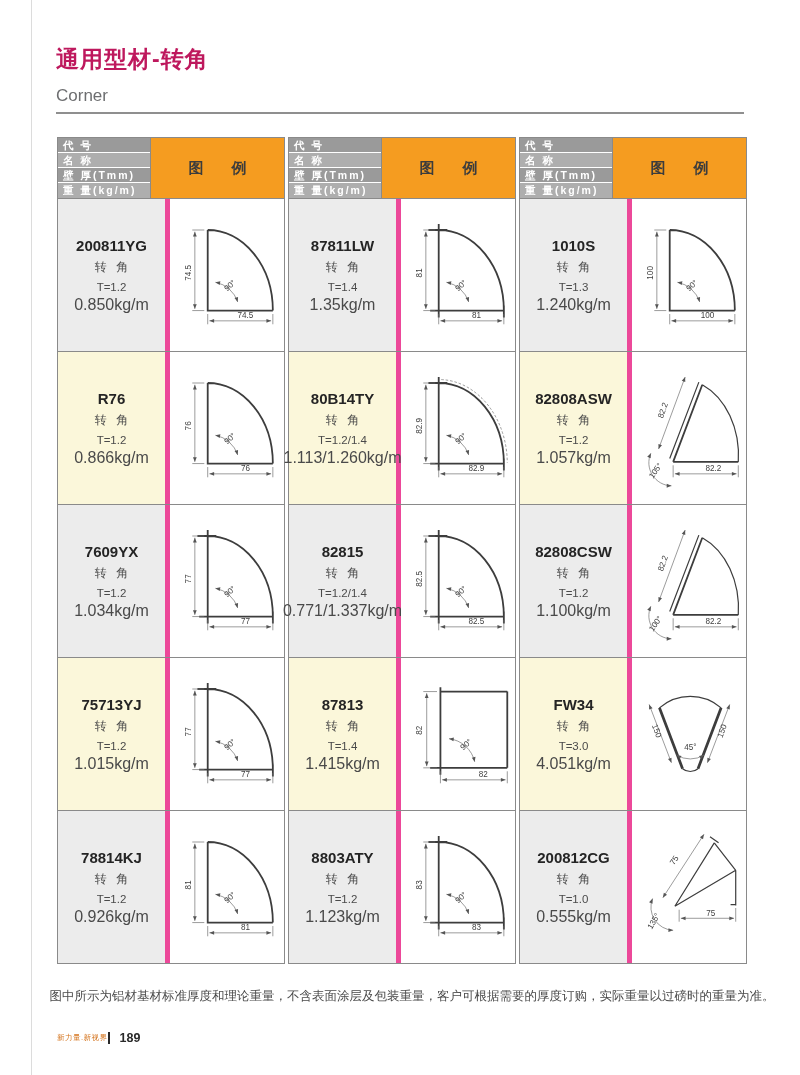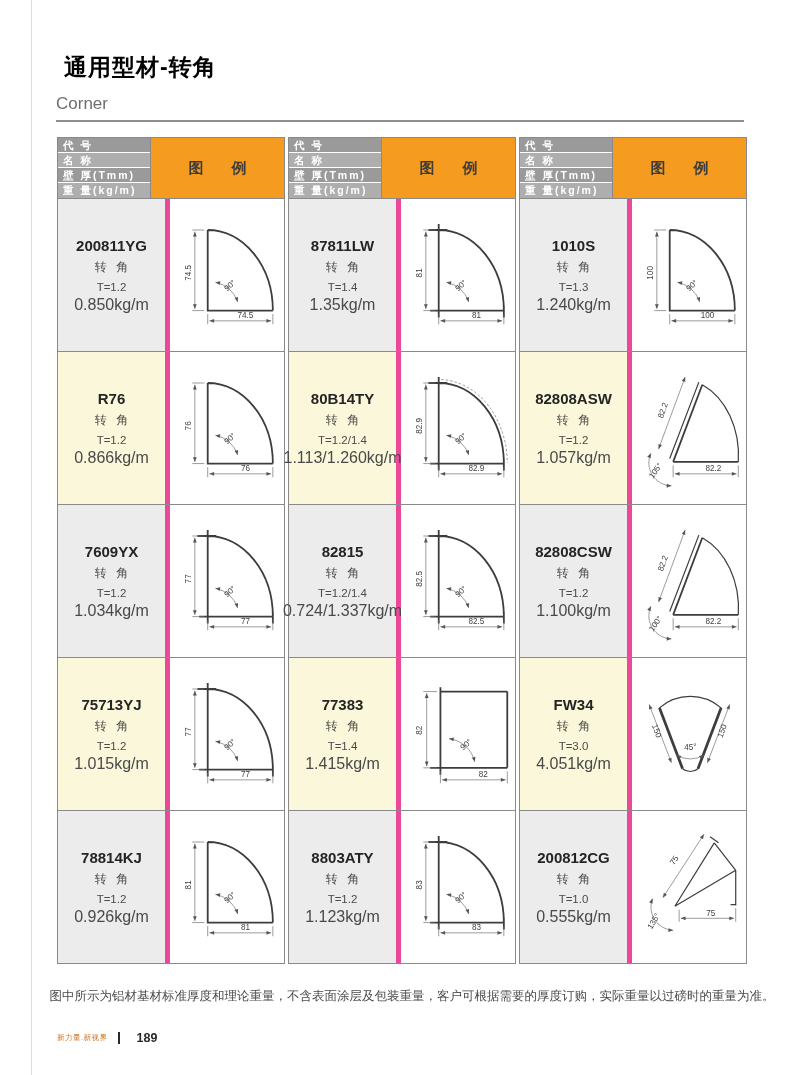--- a/index.html
+++ b/index.html
@@ -1,20 +1,20 @@
 <!DOCTYPE html>
 <html><head>
 <meta charset="utf-8">
 <style>
   html,body{margin:0;padding:0;background:#fff;}
   .page{position:relative;width:800px;height:1075px;background:#ffffff;overflow:hidden;
         font-family:"Liberation Sans","DejaVu Sans",sans-serif;}
   .margin-line{position:absolute;left:31px;top:0;width:1px;height:100%;background:#dcdcdc;}
   header{position:absolute;left:56px;top:44px;width:688px;}
-  h1{margin:8px;font-size:23px;color:#000000;font-weight:bold;letter-spacing:1px;}
+  h1{margin:0;font-size:23px;color:#be185d;font-weight:bold;letter-spacing:1px;}
   .subtitle{font-size:17px;color:#6d6e70;margin-top:11px;}
   .rule{height:2px;background:#8f8f8f;margin-top:6px;}
 
   #catalog{position:absolute;left:57px;top:137px;display:flex;gap:3px;}
   .colgroup{width:228px;box-sizing:border-box;border:1px solid #8a8a8a;background:#fef9c3;}
   .hdr{display:flex;height:60px;}
   .hdr-left{width:93px;box-sizing:border-box;border-right:1px solid #8a8a8a;display:flex;flex-direction:column;}
   .hl{height:15px;box-sizing:border-box;line-height:14px;color:#fff;font-weight:bold;font-size:10.5px;
       padding-left:5px;letter-spacing:2px;border-bottom:1px solid #fff;white-space:nowrap;overflow:hidden;}
   .hl:last-child{border-bottom:none;}
@@ -35,22 +35,22 @@
   .figcell{flex:1;background:#fff;}
   .figcell svg{width:100%;height:100%;display:block;}
   .figcell .p{fill:none;stroke:#3d3d3d;stroke-width:2.1;}
   .figcell .p1{fill:none;stroke:#3d3d3d;stroke-width:1.4;}
   .figcell .p3{fill:none;stroke:#3d3d3d;stroke-width:3.2;}
   .figcell .t{fill:none;stroke:#6e6e6e;stroke-width:0.8;}
   .figcell text{font-size:9.5px;fill:#3f3f3f;text-anchor:middle;font-family:"Liberation Sans",sans-serif;}
 
   .note{position:absolute;left:0;top:976px;width:800px;text-align:center;font-size:12.5px;color:#4a4a4a;margin:12px;}
   footer{position:absolute;left:57px;top:1032px;display:flex;align-items:center;}
-  .brand{font-size:7.5px;color:#d4731c;margin-right:10px;letter-spacing:0.5px;}
-  .pageno{font-size:12.5px;font-weight:bold;color:#2a2a2a;border-left:2px solid #2a2a2a;padding-left:17px;line-height:12px;}
+  .brand{font-size:7.5px;color:#d4731c;margin-right:0;letter-spacing:0.5px;}
+  .pageno{font-size:12.5px;font-weight:bold;color:#2a2a2a;border-left:2px solid #2a2a2a;padding-left:10px;line-height:12px;}
 </style>
 </head>
 <body>
 
 <div class="page">
   <div class="margin-line"></div>
 
   <header>
     <h1>通用型材-转角</h1>
     <div class="subtitle">Corner</div>
@@ -253,21 +253,21 @@
               <text x="88" y="127">82.9</text>
               <text x="72" y="91" transform="rotate(-42 72 91)">90°</text>
             </svg>
           </div>
         </div>
         <div class="cell">
           <div class="info gray">
             <div class="code">82815</div>
             <div class="pname">转 角</div>
             <div class="pthk">T=1.2/1.4</div>
-            <div class="pwt">0.724/1.337kg/m</div>
+            <div class="pwt">0.771/1.337kg/m</div>
           </div>
           <div class="figcell">
             <svg viewBox="0 0 133 153">
               <defs>
                 <marker id="m7" markerWidth="8" markerHeight="7" refX="6.5" refY="3.2" orient="auto-start-reverse" markerUnits="userSpaceOnUse">
                   <path d="M1,1 L6.5,3.2 L1,5.4 z" fill="#555"></path>
                 </marker>
               </defs>
               <path class="p" d="M32,24 H54 M44,17 V126 M34,118 H120 M120,112 V126 M44,24 A76,94 0 0 1 120,118"></path>
               <path class="t" d="M40,24 H26 M40,118 H26 M44,122 V134 M120,122 V134"></path>
@@ -275,21 +275,21 @@
               <line class="t" x1="46" y1="130" x2="118" y2="130" marker-start="url(#m7)" marker-end="url(#m7)"></line>
               <path class="t" marker-start="url(#m7)" marker-end="url(#m7)" d="M53,85 A34,34 0 0 1 79,108"></path>
               <text x="24" y="74" transform="rotate(-90 24 74)">82.5</text>
               <text x="88" y="127">82.5</text>
               <text x="72" y="91" transform="rotate(-42 72 91)">90°</text>
             </svg>
           </div>
         </div>
         <div class="cell">
           <div class="info yellow">
-            <div class="code">77383</div>
+            <div class="code">87813</div>
             <div class="pname">转 角</div>
             <div class="pthk">T=1.4</div>
             <div class="pwt">1.415kg/m</div>
           </div>
           <div class="figcell">
             <svg viewBox="0 0 133 153">
               <defs>
                 <marker id="m8" markerWidth="8" markerHeight="7" refX="6.5" refY="3.2" orient="auto-start-reverse" markerUnits="userSpaceOnUse">
                   <path d="M1,1 L6.5,3.2 L1,5.4 z" fill="#555"></path>
                 </marker>

